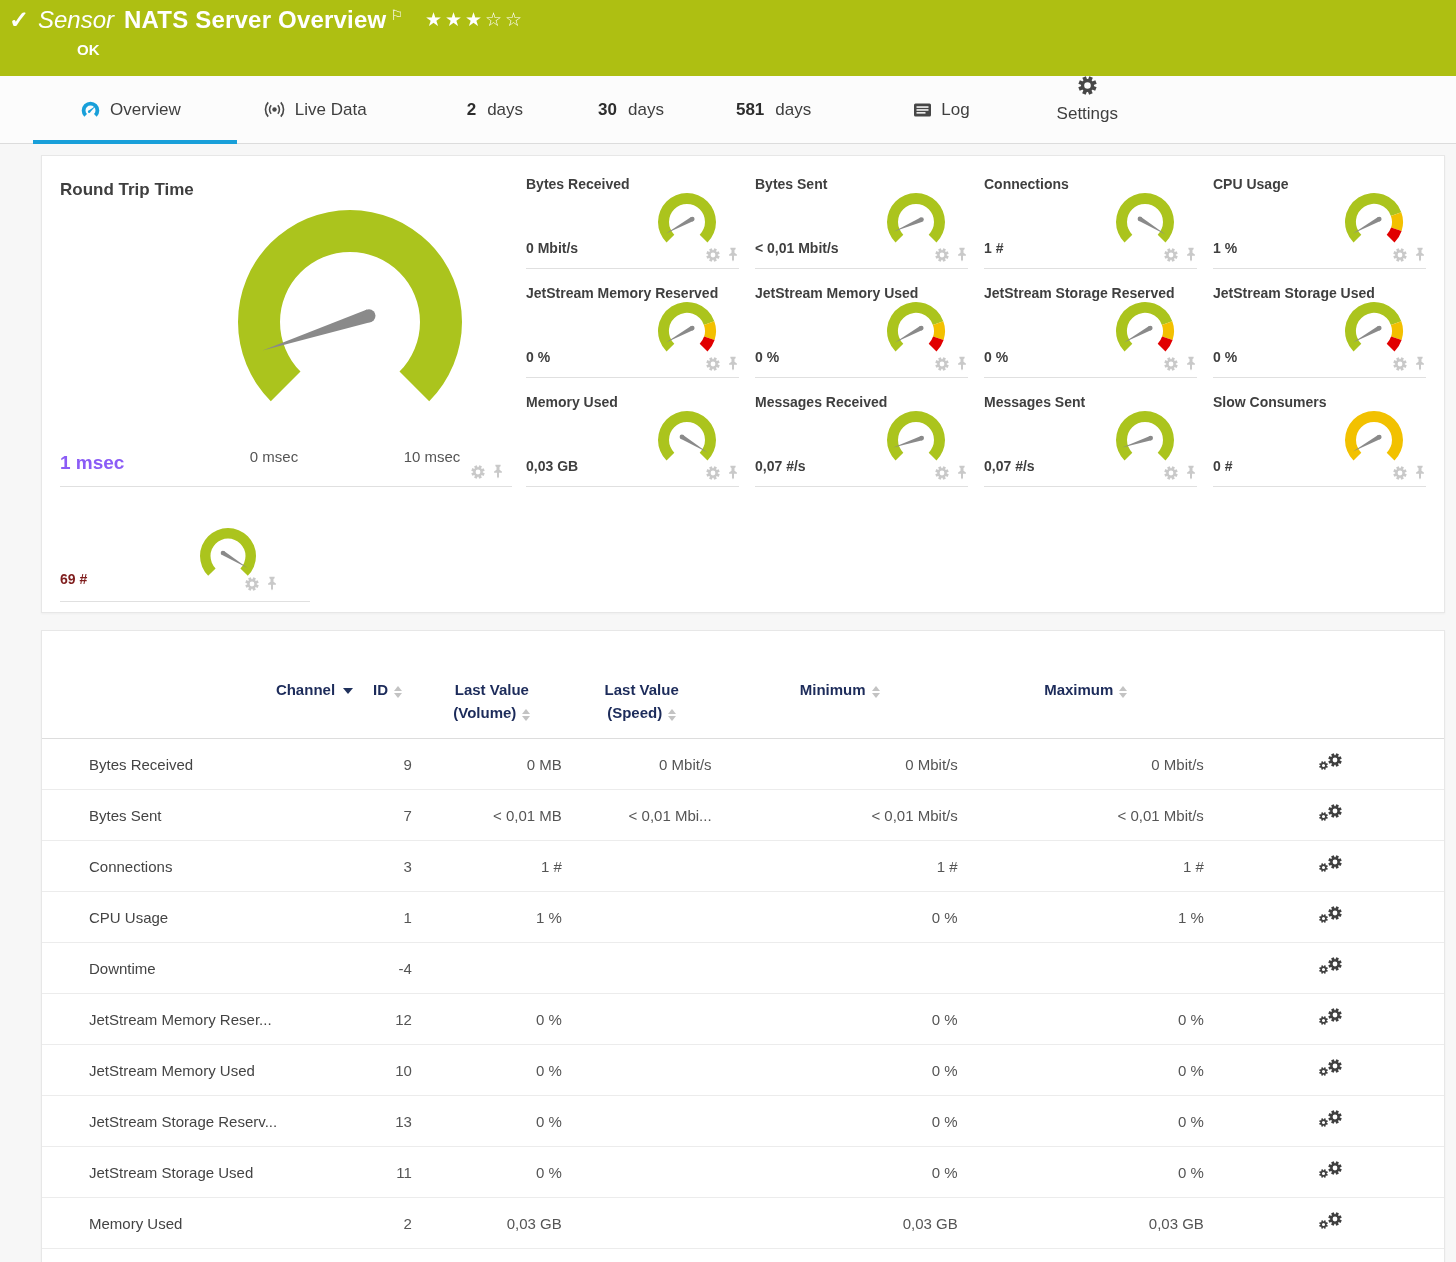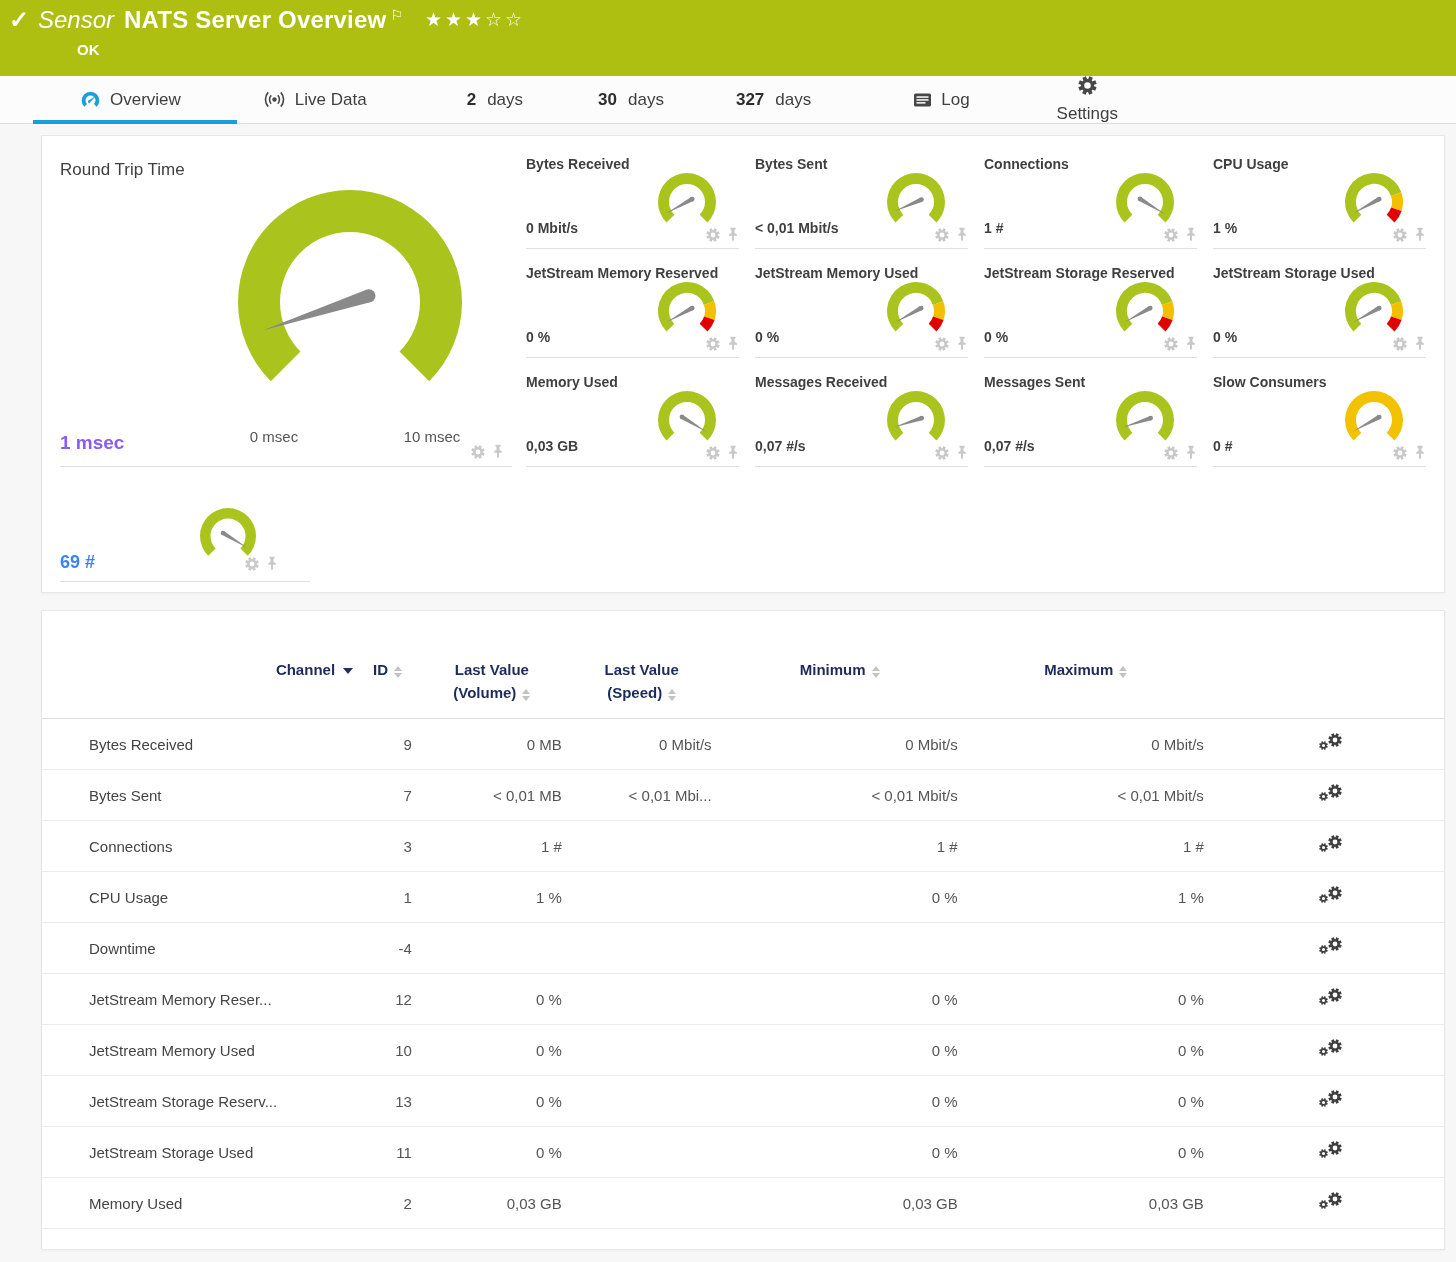--- a/index.html
+++ b/index.html
@@ -12,45 +12,45 @@
   
   .topbar{height:76px;background:#aebf12;position:relative;color:#fff}
   .topbar .check{position:absolute;left:9px;top:8px;font-size:24px;font-weight:bold;line-height:1}
   .titleline{display:flex;align-items:flex-start;padding:6px 0 0 38px}
   .kicker{font-style:italic;font-size:24px;margin-right:10px}
   .sensor-title{font-size:24px;font-weight:bold;letter-spacing:.2px}
   .flag{font-size:14px;line-height:1;margin:2px 0 0 4px}
   .stars{font-size:19px;letter-spacing:3px;margin:2px 0 0 22px}
   .status{font-size:15px;font-weight:bold;margin:7px 0 0 77px}
   
-  .tabs{display:flex;align-items:flex-start;height:48px;background:#fcfcfc;border-bottom:1px solid #dcdcdc;padding-left:33px;box-sizing:border-box}
+  .tabs{display:flex;align-items:flex-start;height:68px;background:#fcfcfc;border-bottom:1px solid #dcdcdc;padding-left:33px;box-sizing:border-box}
   .tab{position:relative;display:flex;align-items:center;gap:9px;font-size:17px;color:#3f3f3f;cursor:pointer;height:100%;white-space:nowrap}
   .tab b{font-weight:bold;color:#2d2d2d;margin-right:2px}
   .tab.active::after{content:"";position:absolute;left:-47px;width:204px;bottom:-1px;height:4px;background:#189fd9}
   
   .content{padding:11px 0 0 41px}
   .card{width:1404px;background:#fff;border:1px solid #e7e7e7;box-sizing:border-box;box-shadow:0 1px 2px rgba(0,0,0,.04)}
   .card.gauges{height:458px;padding:12px 18px;display:flex}
   .card.table-card{margin-top:17px;height:640px;padding-top:48px}
   
   .leftcol{width:452px;flex:none;position:relative}
   .rtt{position:relative;height:318px;border-bottom:1px solid #e0e0e0}
-  .rtt .g-title{font-size:17px;font-weight:normal;color:#3f3f3f;padding-top:12px}
+  .rtt .g-title{font-size:17px;font-weight:bold;color:#3f3f3f;padding-top:12px}
   .rtt .bigsvg{position:absolute;left:140px;top:26px}
   .rtt .scale-min,.rtt .scale-max{position:absolute;top:280px;transform:translateX(-50%);font-size:15px;color:#555}
   .rtt .scale-min{left:214px}
   .rtt .scale-max{left:372px}
   .rtt .g-value{position:absolute;left:0;top:284px;font-size:19px;font-weight:bold;color:#8b5cf6}
   .t-icons{display:flex;gap:7px;align-items:center}
   .rtt .t-icons{position:absolute;right:8px;top:296px}
   
   .subs{position:relative;height:114px;width:250px;border-bottom:1px solid #e0e0e0}
   .subs .t-title{font-size:14px;font-weight:bold;color:#3f3f3f;padding-top:22px}
   .subs .t-g{position:absolute;left:128px;top:33px}
-  .subs .t-value{position:absolute;left:0;bottom:8px;font-size:18px;font-weight:bold;color:#3b82f6}
+  .subs .t-value{position:absolute;left:0;bottom:14px;font-size:14px;font-weight:bold;color:#7f1d1d}
   .subs .t-icons{position:absolute;left:185px;bottom:10px}
   
   .mini-grid{flex:1;margin-left:14px;display:grid;grid-template-columns:repeat(4,1fr);column-gap:16px;grid-auto-rows:95px;row-gap:14px;margin-top:6px}
   .tile{position:relative;border-bottom:1px solid #e0e0e0}
   .tile .t-title{font-size:14px;font-weight:bold;color:#3f3f3f;white-space:nowrap;padding-top:2px}
   .tile .t-g{position:absolute;right:10px;top:12px}
   .tile .t-value{position:absolute;left:0;bottom:12px;font-size:14px;font-weight:bold;color:#3f3f3f}
   .tile .t-icons{position:absolute;right:0;bottom:6px}
   
   table{width:100%;border-collapse:collapse;table-layout:fixed}
@@ -108,21 +108,21 @@
     </div>
     <div class="tab" style="margin-left: 100px;">
       <b>2</b>
       <span>days</span>
     </div>
     <div class="tab" style="margin-left: 75px;">
       <b>30</b>
       <span>days</span>
     </div>
     <div class="tab" style="margin-left: 72px;">
-      <b>327</b>
+      <b>581</b>
       <span>days</span>
     </div>
     <div class="tab" style="margin-left: 102px;">
       <span style="display:inline-flex">
         <svg width="19" height="16" viewBox="0 0 19 16">
           <rect x="1" y="1.5" width="17" height="13" rx="1.5" fill="#474747"></rect>
           <rect x="3.5" y="4.3" width="12" height="1.5" fill="#fff"></rect>
           <rect x="3.5" y="7.2" width="12" height="1.5" fill="#fff"></rect>
           <rect x="3.5" y="10.1" width="9" height="1.5" fill="#fff"></rect>
         </svg>

